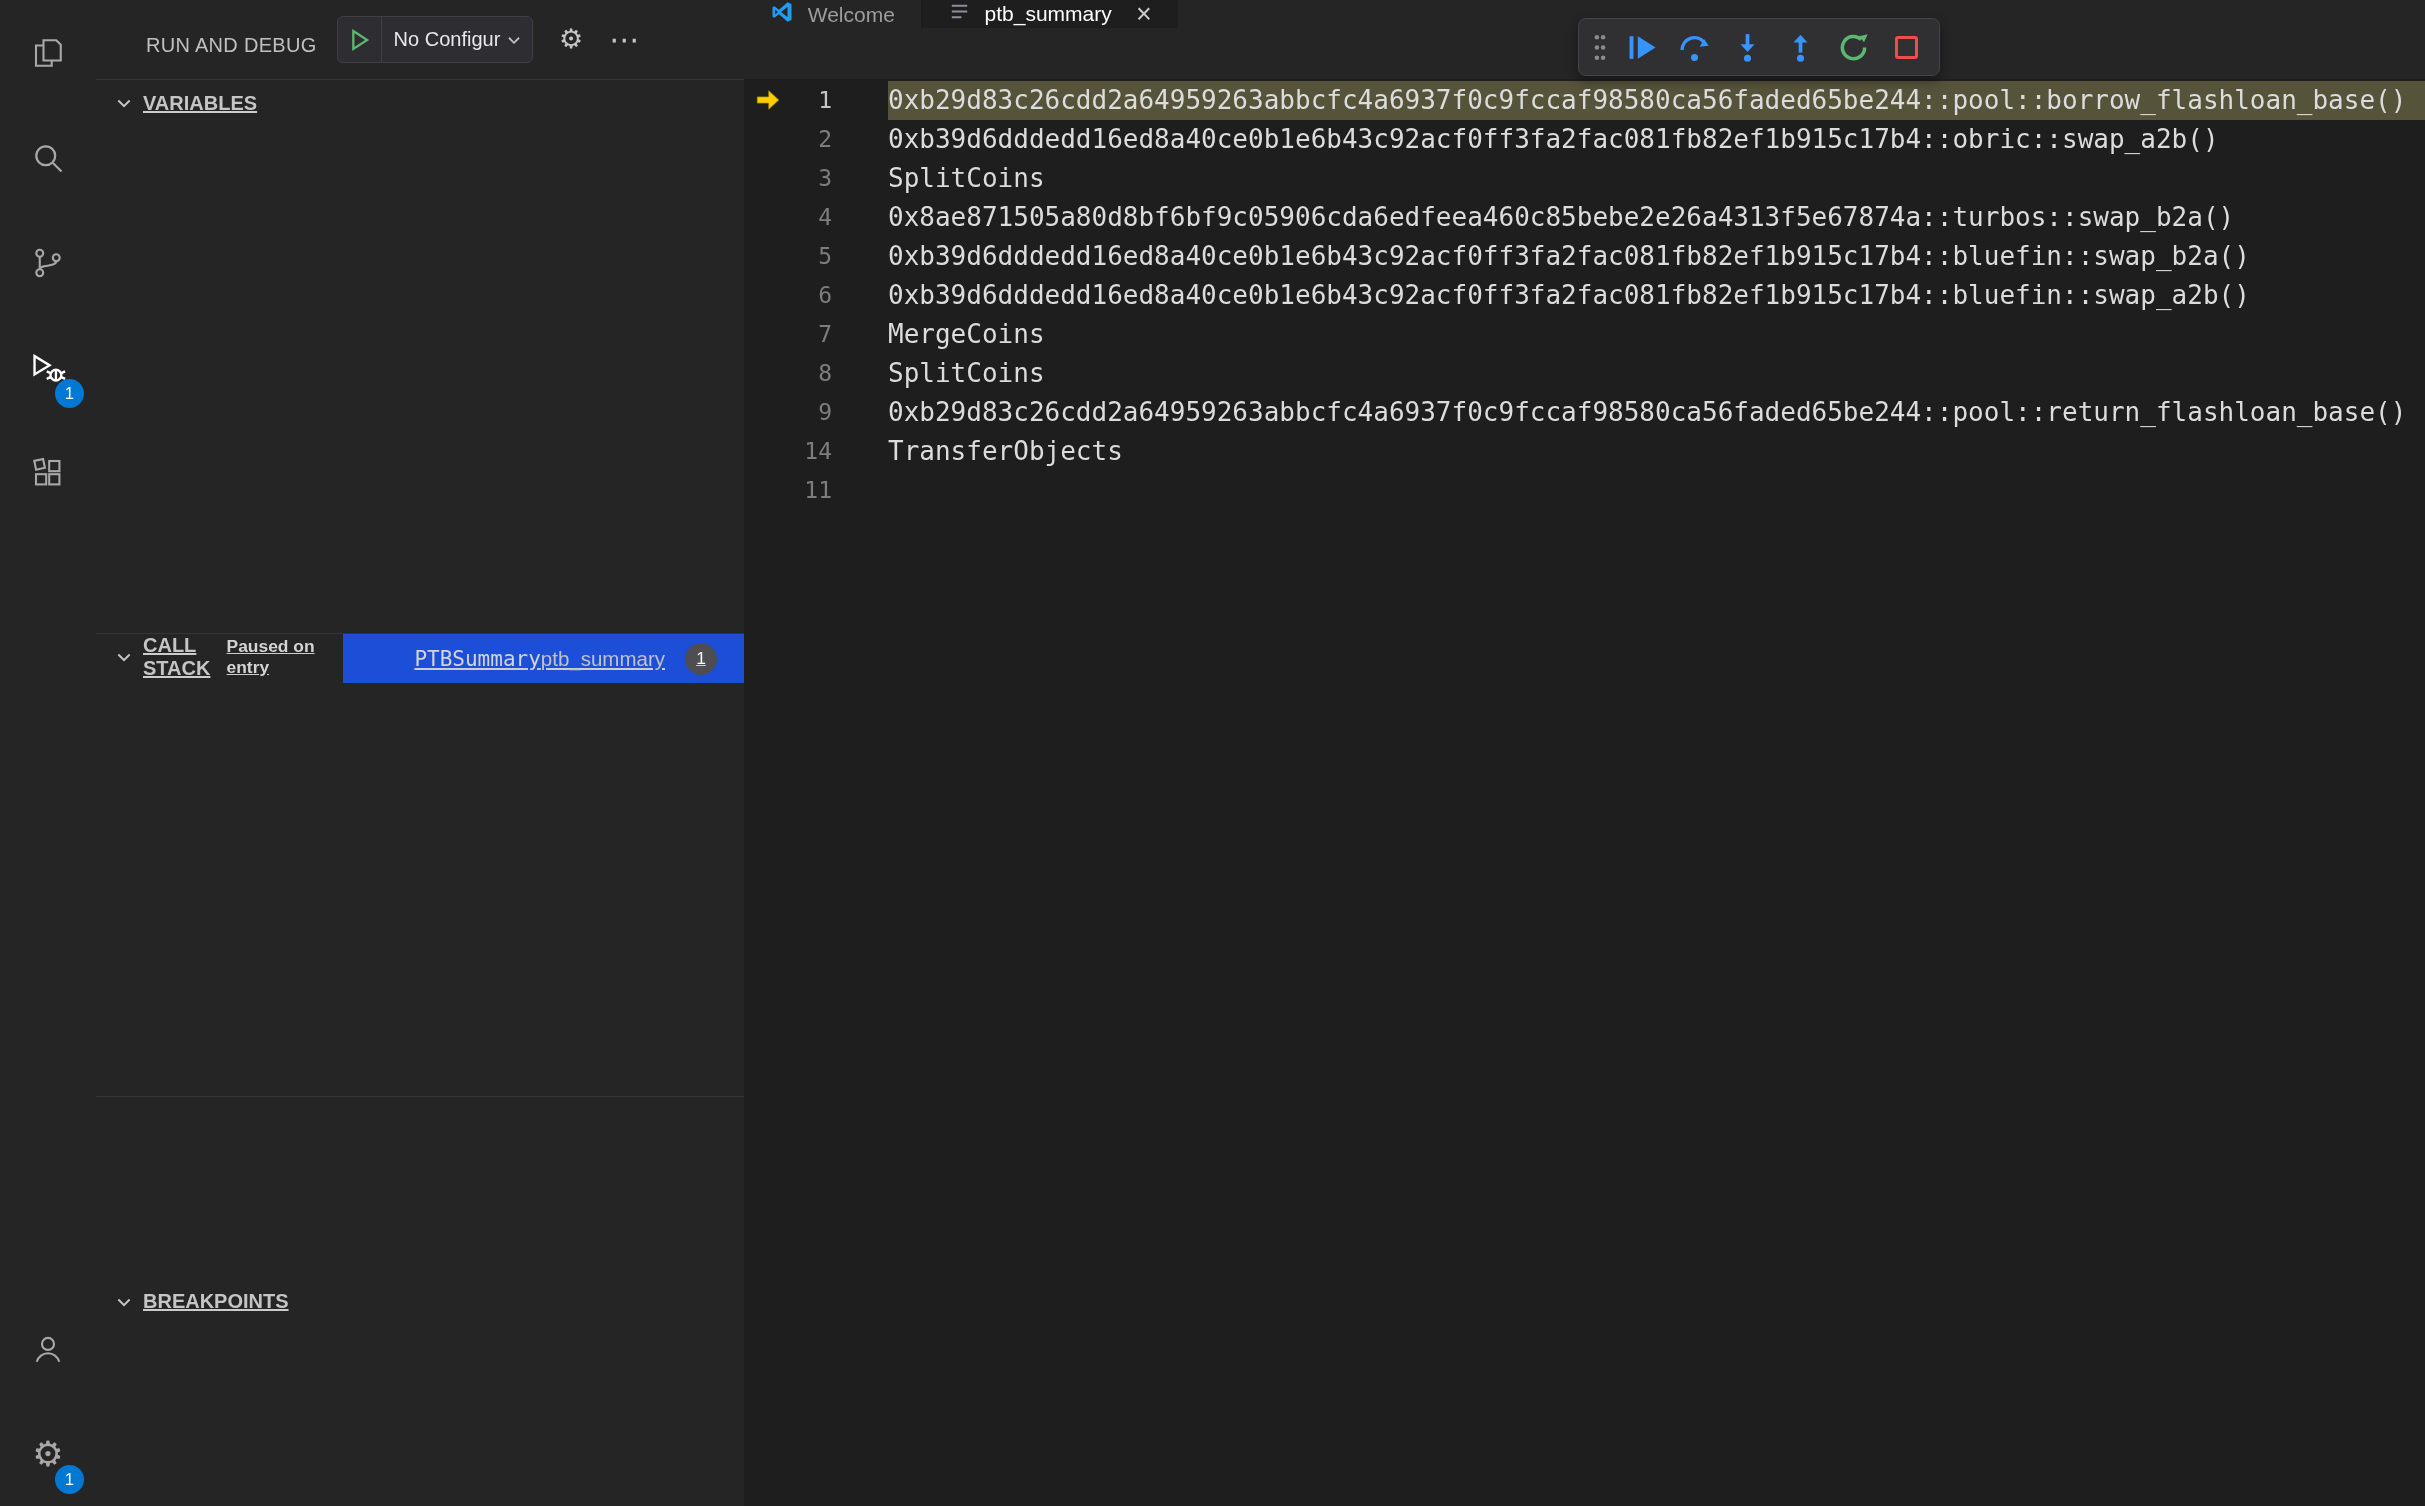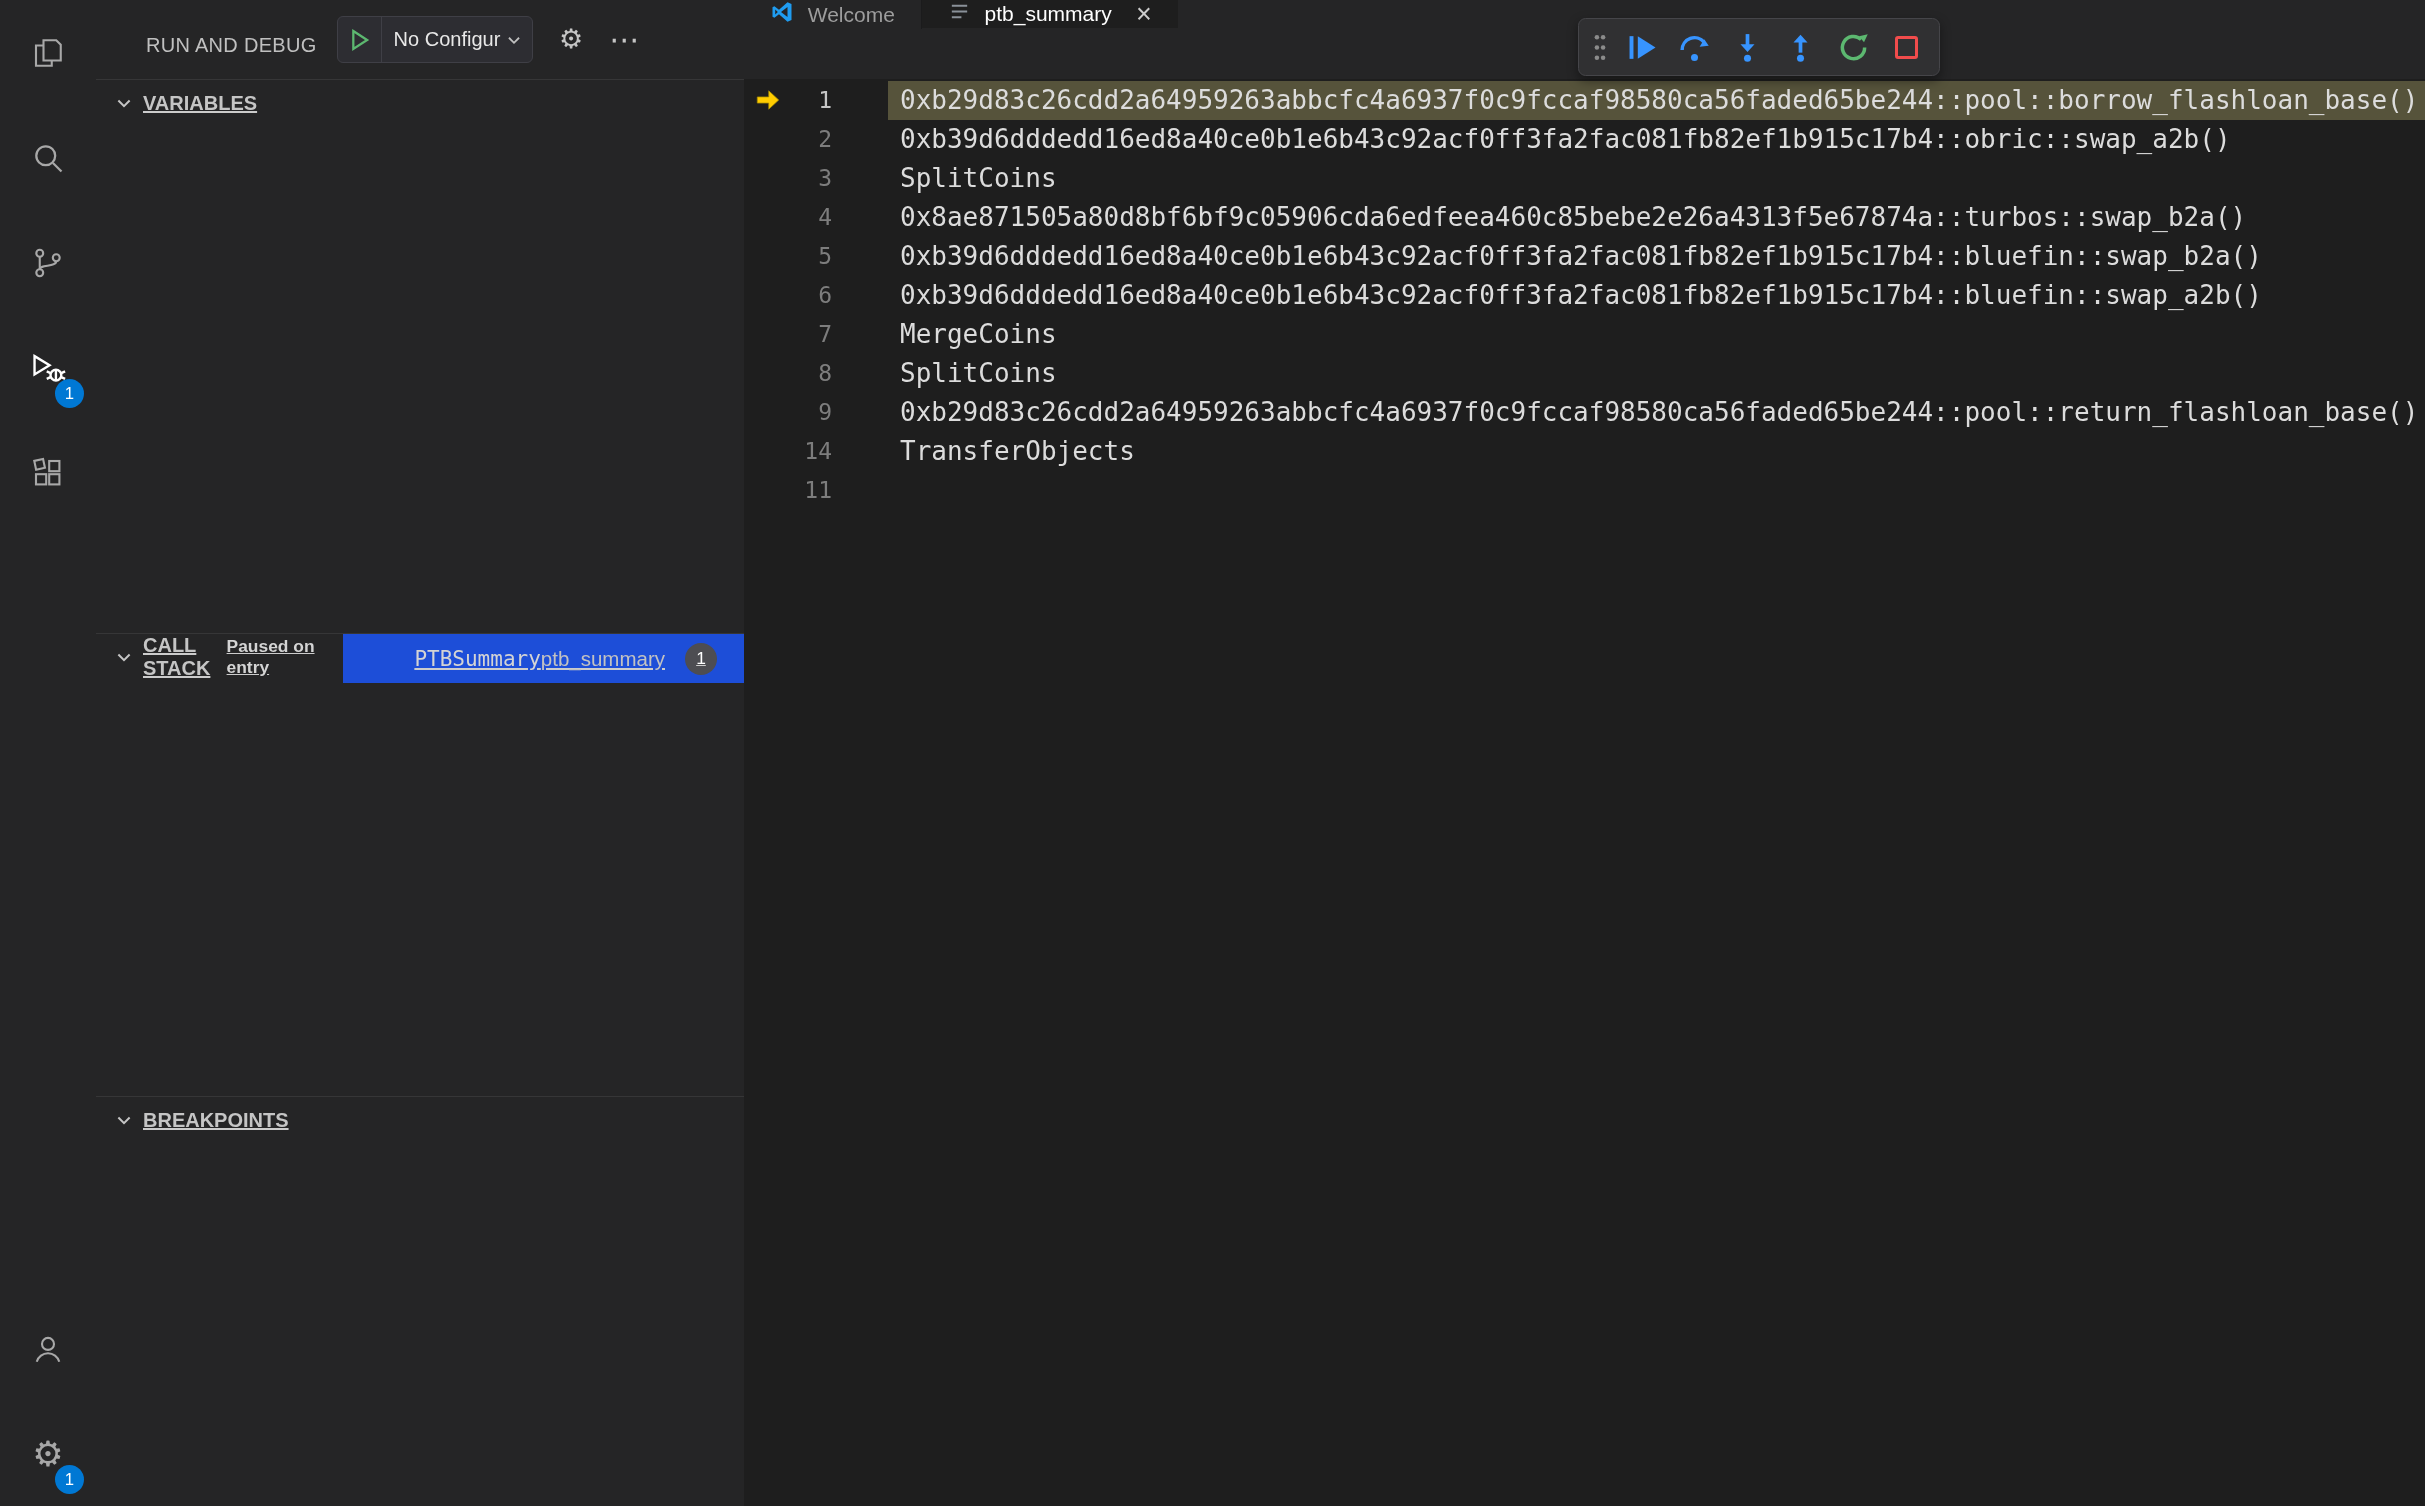--- a/index.html
+++ b/index.html
@@ -32,21 +32,21 @@
   .config-label { font-size:20px; color:#e8e8e8; padding:0 4.6px 0 12px; white-space:nowrap; }
   .config-chev { padding-right:9px; display:flex; align-items:center; color:#c0c0c0; }
   .hdr-icon { margin-left:26px; color:#c5c5c5; cursor:pointer; line-height:1; }
   .hdr-icon.gear { font-size:27px; }
   .hdr-icon.more { font-size:30px; letter-spacing:1.5px; }
 
   .sec { border-top:0.8px solid rgba(255,255,255,0.08); display:flex; flex-direction:row;text-decoration:underline; }
   .sec.variables { height:554px; }
   .sec.watch { height:379px; }
   .sec.callstack { height:463px;justify-content:space-between; }
-  .sec.breakpoints { flex:1; }
+  .sec.breakpoints { flex:1;align-items:center; }
   .sec-header { height:46px; display:flex; align-items:center; padding:0 27px 0 18px;
                 font-size:20px; font-weight:700; color:#c5c5c5; cursor:pointer; }
   .sec-header .chev { display:flex; align-items:center; margin-right:9px; color:#c5c5c5; }
   .cs-status { margin-left:auto; font-size:17.4px; font-weight:700; color:#d4d4d4; }
   .sec-body { flex:1; }
 
   .frame-row { height:49px; background:#1d4ed8; display:flex; align-items:center;
                padding:0 27px 0 71px; cursor:pointer; }
   .frame-name { font-family:"DejaVu Sans Mono", monospace; font-size:21px; color:#d4d4d4; }
   .frame-file { margin-left:auto; font-size:20.5px; color:#c2c2c2; }
@@ -63,21 +63,21 @@
 
   .editor { flex:1; background:#1e1e1e; position:relative; overflow:hidden;
             font-family:"DejaVu Sans Mono", monospace; }
   .code { padding-top:1.5px; }
   .line { display:flex; height:39px; line-height:39px; }
   .gutter { flex:none; width:144px; position:relative; text-align:right; }
   .gutter .num { position:absolute; right:56px; top:0; font-size:23px; color:#7d7d7d; }
   .line.current .gutter .num { color:#c6c6c6; }
   .gutter .arrow { display:none; position:absolute; left:10.6px; top:6.8px; }
   .line.current .gutter .arrow { display:block; }
-  .text { flex:1; font-size:26px; color:#dcdcdc; white-space:pre;padding-left:12px; }
+  .text { flex:1; font-size:26px; color:#dcdcdc; white-space:pre; }
   .line.current .text { background:#56533b; }
 
   
   .debug-toolbar { position:absolute; top:18px; left:834px; height:58px;
                    background:#303032; border:0.8px solid #454549; border-radius:7.6px;
                    display:flex; align-items:center; padding:0 7.6px; gap:3px;
                    box-shadow:0 4.6px 10.6px rgba(0,0,0,.4); z-index:5; }
   .dt-btn { width:50px; height:50px; display:flex; align-items:center; justify-content:center;
             cursor:pointer; border-radius:6px; }
   .dt-btn.grip { width:27px; cursor:grab; }

